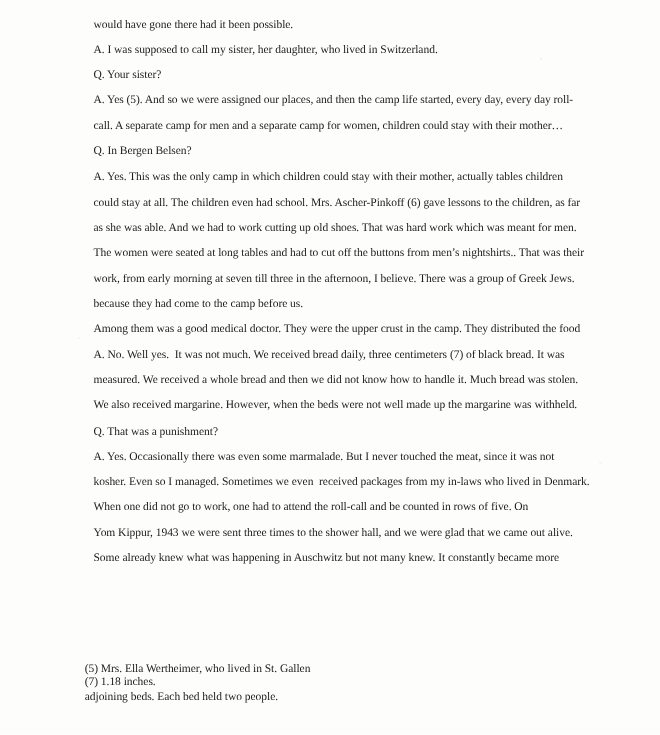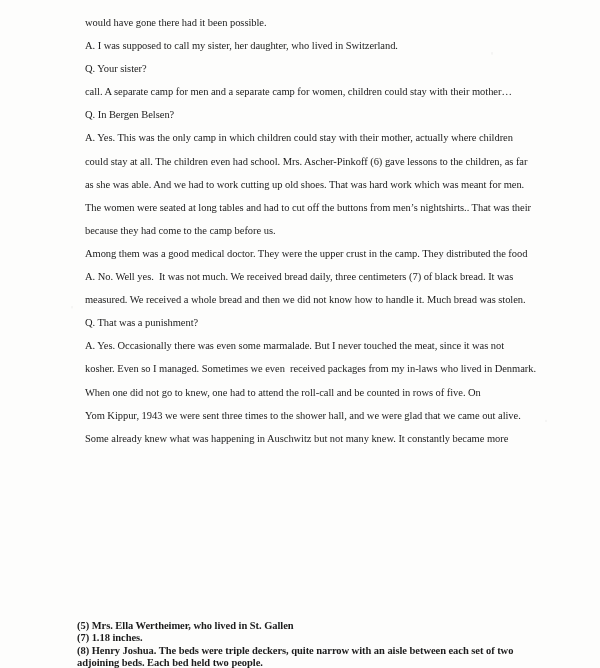--- a/index.html
+++ b/index.html
@@ -28,56 +28,57 @@
   .ln {
     margin: 0;
     font-size: 10.5px;
     line-height: 23.1px;
     white-space: pre;
     letter-spacing: -0.05px;
   }
   .footnotes {
     position: absolute;
     left: 77px;
-    top: 620px;
-    font-weight: bold;
+    top: 603px;
   }
   .fn {
     margin: 0;
     font-size: 10.5px;
     line-height: 12.3px;
     white-space: pre;
     letter-spacing: -0.05px;
   }
 </style>
 </head>
 <body>
 
 <div class="page">
   <main class="text-block">
     <p class="ln">would have gone there had it been possible.</p>
     <p class="ln">A. I was supposed to call my sister, her daughter, who lived in Switzerland.</p>
     <p class="ln">Q. Your sister?</p>
+    <p class="ln">A. Yes (5). And so we were assigned our places, and then the camp life started, every day, every day roll-</p>
     <p class="ln">call. A separate camp for men and a separate camp for women, children could stay with their mother…</p>
     <p class="ln">Q. In Bergen Belsen?</p>
-    <p class="ln">A. Yes. This was the only camp in which children could stay with their mother, actually where children</p>
+    <p class="ln">A. Yes. This was the only camp in which children could stay with their mother, actually tables children</p>
     <p class="ln">could stay at all. The children even had school. Mrs. Ascher-Pinkoff (6) gave lessons to the children, as far</p>
     <p class="ln">as she was able. And we had to work cutting up old shoes. That was hard work which was meant for men.</p>
     <p class="ln">The women were seated at long tables and had to cut off the buttons from men’s nightshirts.. That was their</p>
+    <p class="ln">work, from early morning at seven till three in the afternoon, I believe. There was a group of Greek Jews.</p>
     <p class="ln">because they had come to the camp before us.</p>
     <p class="ln">Among them was a good medical doctor. They were the upper crust in the camp. They distributed the food</p>
     <p class="ln">A. No. Well yes.  It was not much. We received bread daily, three centimeters (7) of black bread. It was</p>
     <p class="ln">measured. We received a whole bread and then we did not know how to handle it. Much bread was stolen.</p>
+    <p class="ln">We also received margarine. However, when the beds were not well made up the margarine was withheld.</p>
     <p class="ln">Q. That was a punishment?</p>
     <p class="ln">A. Yes. Occasionally there was even some marmalade. But I never touched the meat, since it was not</p>
     <p class="ln">kosher. Even so I managed. Sometimes we even  received packages from my in-laws who lived in Denmark.</p>
-    <p class="ln">When one did not go to knew, one had to attend the roll-call and be counted in rows of five. On</p>
+    <p class="ln">When one did not go to work, one had to attend the roll-call and be counted in rows of five. On</p>
     <p class="ln">Yom Kippur, 1943 we were sent three times to the shower hall, and we were glad that we came out alive.</p>
     <p class="ln">Some already knew what was happening in Auschwitz but not many knew. It constantly became more</p>
   </main>
 
   <footer class="footnotes">
     <p class="fn">(5) Mrs. Ella Wertheimer, who lived in St. Gallen</p>
     <p class="fn">(7) 1.18 inches.</p>
-    <p class="fn">(8) Henry Joshua. The beds were triple deckers, quite narrow with an aisle between each set of two</p>
     <p class="fn">adjoining beds. Each bed held two people.</p>
   </footer>
 </div>
 
 </body></html>

